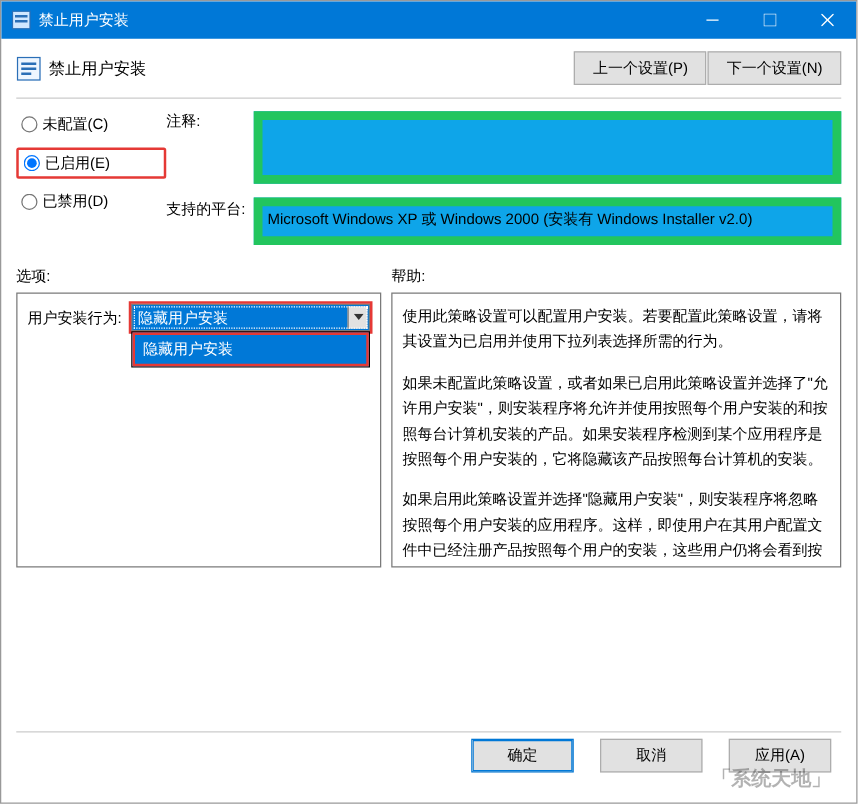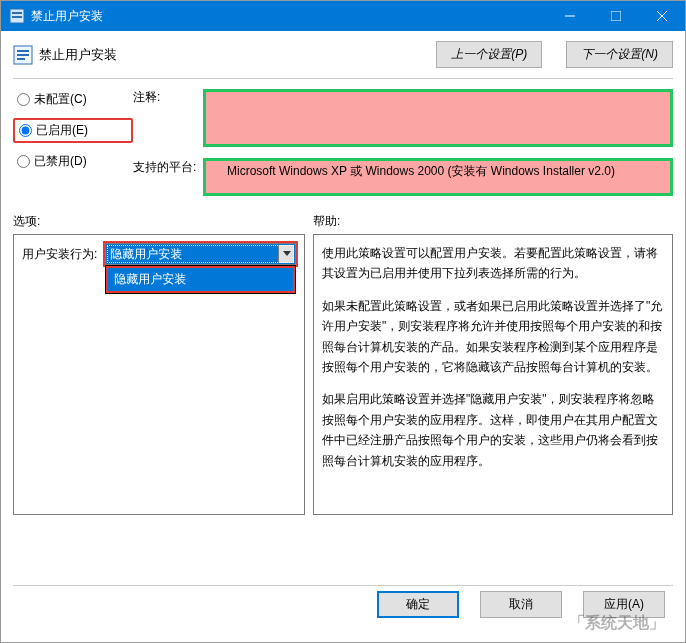--- a/index.html
+++ b/index.html
@@ -7,36 +7,36 @@
   .titlebar { background: #0078d7; color: #fff; height: 30px; display: flex; align-items: center; padding: 0 0 0 8px; }
   .titlebar .ticon { width: 16px; height: 16px; margin-right: 6px; display: inline-flex; }
   .titlebar .title { flex: 1; font-size: 12px; }
   .winbtns { display: flex; height: 100%; }
   .winbtn { width: 46px; display: flex; align-items: center; justify-content: center; color: #fff; }
   .winbtn svg { width: 10px; height: 10px; stroke: #fff; stroke-width: 1; fill: none; }
   .content { padding: 10px 12px 0 12px; }
   .hdr { display: flex; align-items: center; margin-bottom: 10px; }
   .hdr .hicon { width: 20px; height: 20px; margin-right: 6px; display: inline-flex; }
   .hdr .htitle { flex: 1; font-size: 13px; }
-  .hdr .btn { margin-left: 24px; font-style: italic; }
+  .hdr .btn { margin-left: 1px; }
   .btn { border: 1px solid #adadad; background: #e1e1e1; padding: 4px 14px; font-size: 12px; font-family: inherit; min-width: 100px; text-align: center; }
   .hr { height: 1px; background: #ccc; margin: 4px 0 10px 0; }
   .row1 { display: flex; }
   .radios { width: 120px; }
   .radio { display: flex; align-items: center; margin-bottom: 8px; padding: 2px 4px; }
   .radio input { margin-right: 4px; }
   .radio.hl { border: 2px solid #e53935; border-radius: 2px; }
   .labels-col { width: 70px; }
   .lbl { margin-bottom: 6px; }
   .fields-col { flex: 1; }
-  .txtarea { width: 100%; height: 58px; border: 3px solid #22c55e; padding: 2px 21px; font-family: inherit; font-size: 12px; resize: none; background: #fca5a5; margin-bottom: 8px; }
+  .txtarea { width: 100%; height: 58px; border: 7px solid #22c55e; padding: 2px 4px; font-family: inherit; font-size: 12px; resize: none; background: #0ea5e9; margin-bottom: 8px; }
   .txtarea.plat { height: 38px; }
   .secrow { display: flex; margin: 6px 0 4px 0; }
   .secrow .seclab { width: 300px; }
-  .panels { display: flex; gap: 8px; height: 281px; }
+  .panels { display: flex; gap: 8px; height: 220px; }
   .panel { border: 1px solid #7a7a7a; background: #fff; padding: 8px; position: relative; }
   .panel.left { width: 292px; }
   .panel.right { flex: 1; line-height: 1.7; overflow: hidden; }
   .optline { display: flex; align-items: center; }
   .optlab { margin-right: 8px; white-space: nowrap; }
   .combo-wrap { position: relative; flex: 1; }
   .combo-sel { border: 1px solid #7a7a7a; background: #0078d7; color: #fff; padding: 2px 4px; display: flex; align-items: center; justify-content: space-between; height: 22px; outline: 1px dotted #fff; outline-offset: -3px; }
   .combo-arrow { width: 16px; height: 18px; background: #e1e1e1; border-left: 1px solid #7a7a7a; display: flex; align-items: center; justify-content: center; margin-right: -3px; }
   .dropdown { position: absolute; top: 22px; left: 0; right: 0; border: 1px solid #000; background: #fff; z-index: 10; }
   .dditem { padding: 3px 6px; }

